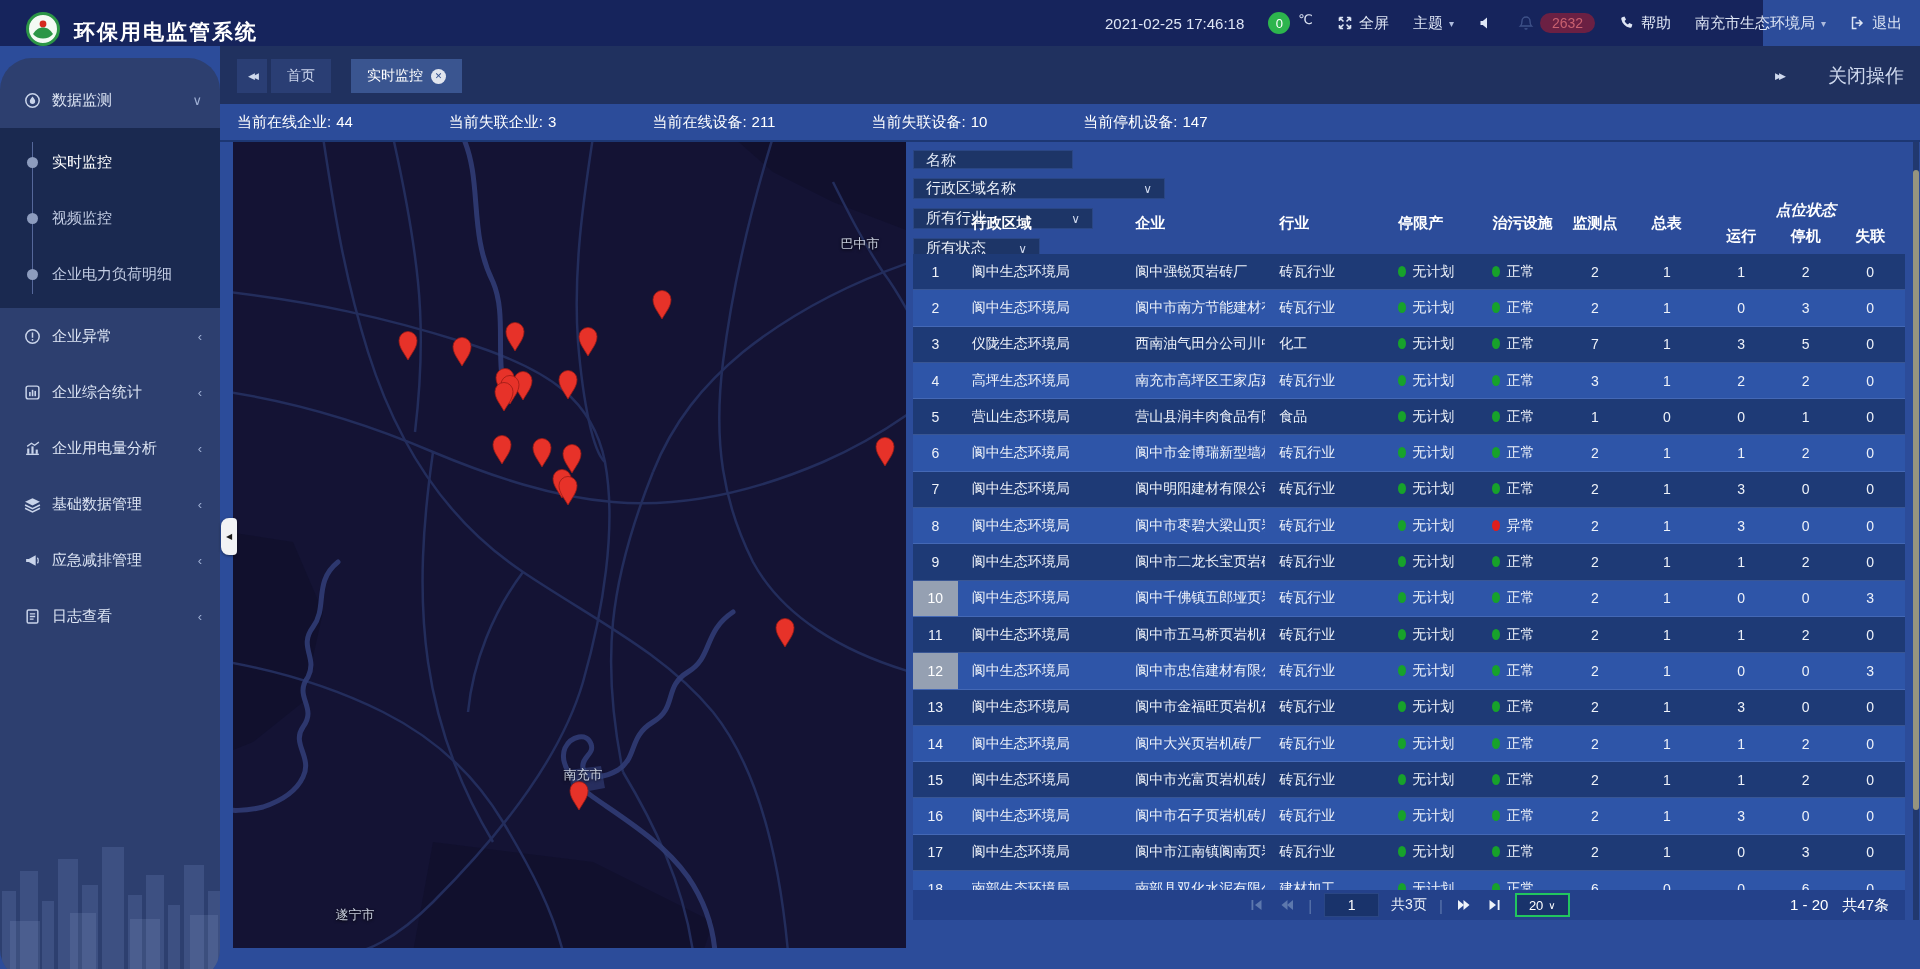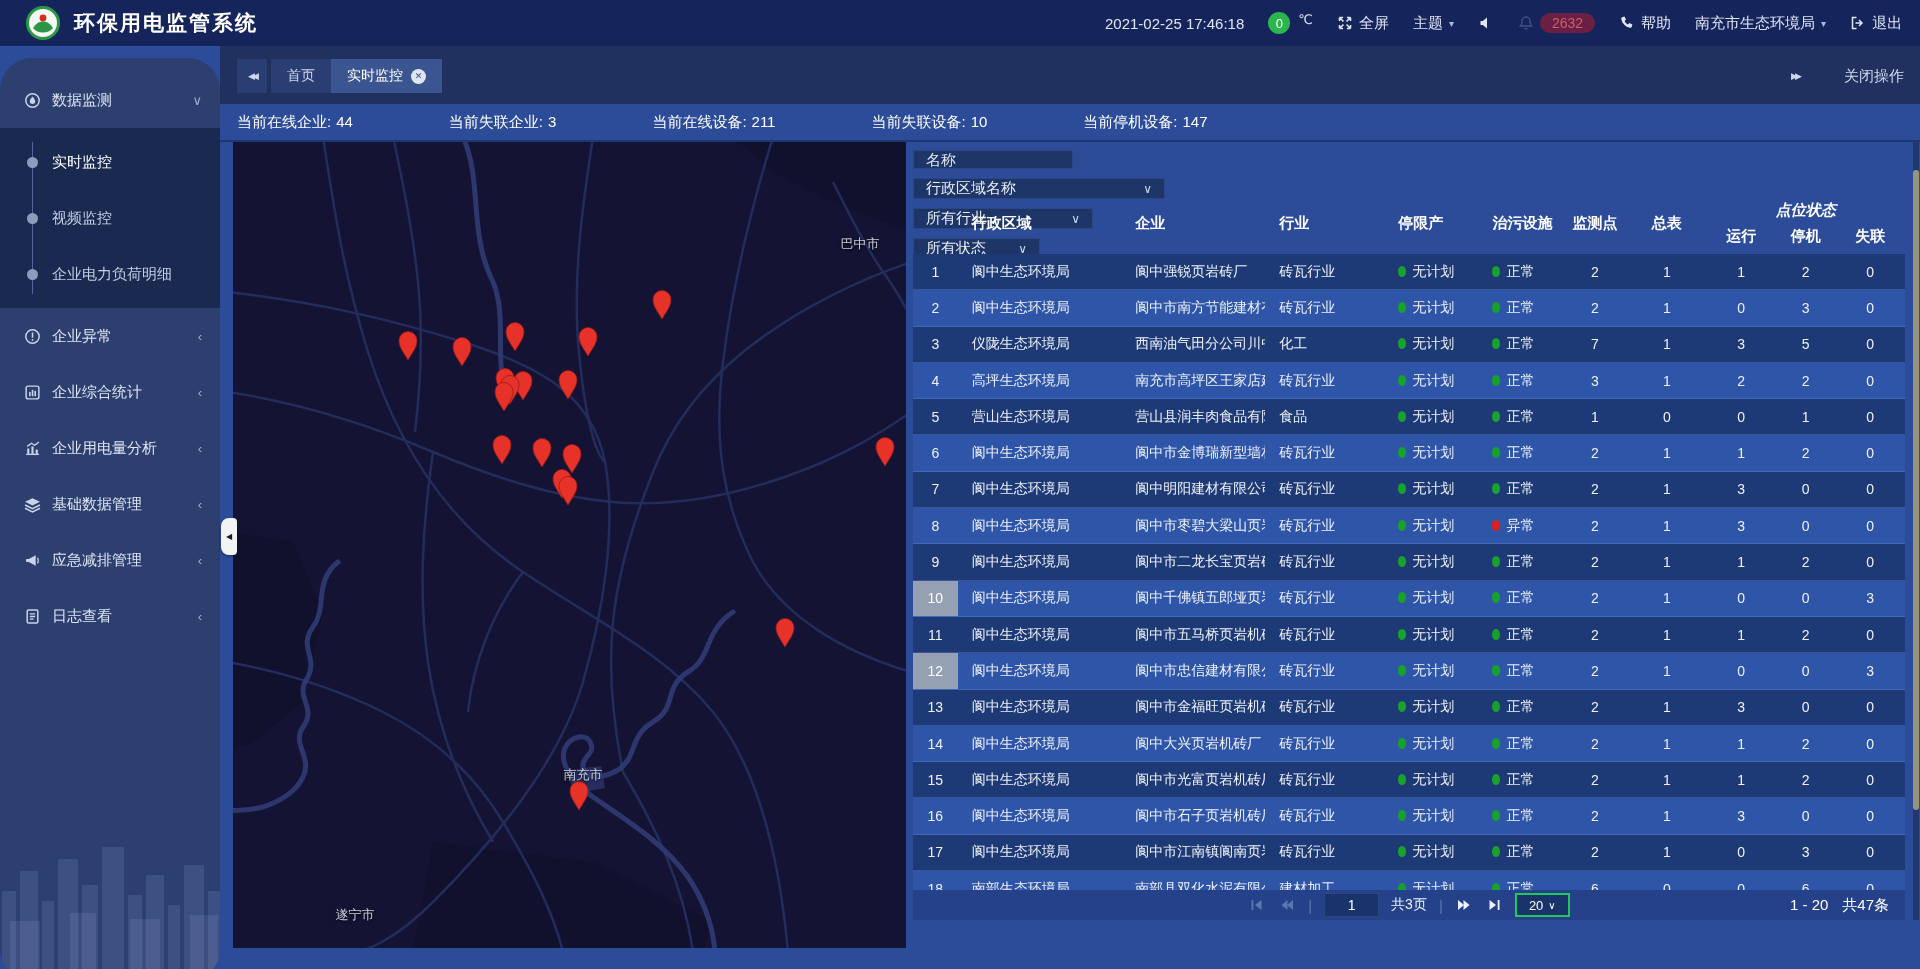--- a/index.html
+++ b/index.html
@@ -1,20 +1,20 @@
 <!DOCTYPE html>
 <html style="--green: #17a22b; --red: #e01e1e;"><head>
 <meta charset="utf-8">
 <style>
   * { margin:0; padding:0; box-sizing:border-box; }
   html,body { width:1920px; height:969px; overflow:hidden; }
   body { font-family:"Liberation Sans","DejaVu Sans",sans-serif; background:#2c4c9a; position:relative; color:#eef2f9; }
 
   
-  .header { position:absolute; left:0; top:0; width:1920px; height:46px; background:#16245c; display:flex; align-items:center; z-index:30; }
+  .header { position:absolute; left:0; top:0; width:1763px; height:46px; background:#16245c; display:flex; align-items:flex-end; z-index:30; }
   .logo { width:34px; height:34px; margin-left:26px; flex:0 0 auto; }
   .app-title { margin-left:14px; font-size:21px; font-weight:bold; letter-spacing:2px; color:#fff; }
   .hdr-right { position:absolute; left:1105px; right:14px; top:0; height:46px; display:flex; align-items:center; gap:24px; font-size:15px; color:#dfe6f5; }
   .hdr-item { display:flex; align-items:center; gap:6px; white-space:nowrap; cursor:pointer; }
   .hdr-static { cursor:default; }
   .temp-badge { width:22px; height:22px; border-radius:50%; background:#2db54d; color:#fff; font-size:13px; display:flex; align-items:center; justify-content:center; }
   .temp-unit { font-size:13px; margin-left:2px; position:relative; top:-4px; }
   .caret { font-size:10px; color:#aebbdd; }
   .notif-pill { background:rgba(122,32,62,.85); color:#c9606f; border-radius:10px; padding:2px 12px; font-size:14px; }
   .hicon { width:16px; height:16px; display:inline-block; }
@@ -37,21 +37,21 @@
 
   
   .tabbar { position:absolute; left:220px; top:46px; width:1700px; height:58px; background:#20315f; z-index:10; }
   .tb-left { position:absolute; left:17px; top:13px; display:flex; gap:4px; height:34px; }
   .arrow-btn { width:30px; height:34px; background:#2a3e74; color:#cfd9ee; display:flex; align-items:center; justify-content:center; font-size:9px; letter-spacing:-3px; cursor:pointer; }
   .tab { height:34px; padding:0 16px; background:#2a3e74; color:#cdd7ee; font-size:14px; display:flex; align-items:center; gap:8px; cursor:pointer; }
   .tab.active { background:#3a5590; color:#fff; }
   .tab-close { width:15px; height:15px; border-radius:50%; background:rgba(255,255,255,.85); color:#33508f; font-size:9px; display:flex; align-items:center; justify-content:center; cursor:pointer; }
   .tab-close::before { content:"✕"; }
   .tb-right { position:absolute; right:16px; top:13px; height:34px; display:flex; align-items:center; gap:34px; }
-  .close-ops { color:#cfd9ee; font-size:15px; cursor:pointer; }
+  .close-ops { color:#cfd9ee; font-size:19px; cursor:pointer; }
 
   
   .statsbar { position:absolute; left:220px; top:104px; width:1700px; height:38px; background:#2c4c9a; border-bottom:2px solid #1d3773; display:flex; align-items:center; padding-left:17px; gap:96px; z-index:5; }
   .stat { font-size:15px; color:#fff; white-space:nowrap; }
   .stat .s-val { margin-left:5px; }
 
   
   .map { position:absolute; left:233px; top:142px; width:673px; height:806px; background:#141334; overflow:hidden; cursor:grab; }
   .map svg.roads { position:absolute; left:0; top:0; }
   .pin { position:absolute; width:24px; height:32px; }
@@ -301,21 +301,21 @@
         <rect x="190" y="94" width="28" height="66"></rect>
     </g>
   </svg>
 </div>
 
 <div class="tabbar">
   <div class="tb-left">
     <div class="arrow-btn">
         <span>◀◀</span>
       </div>
-    <div id="tabs-host" style="display:flex;gap:0;">
+    <div id="tabs-host" style="display:flex;gap:20px;">
         <div class="tab">
     <span>首页</span>
   </div>
         <div class="tab active">
     <span>实时监控</span>
   <span class="tab-close"></span>
         </div>
       </div>
   </div>
   <div class="tb-right">

